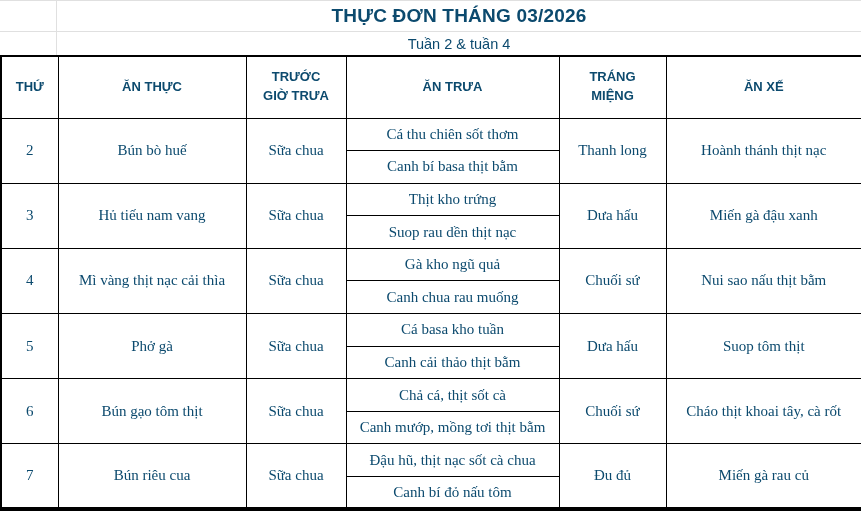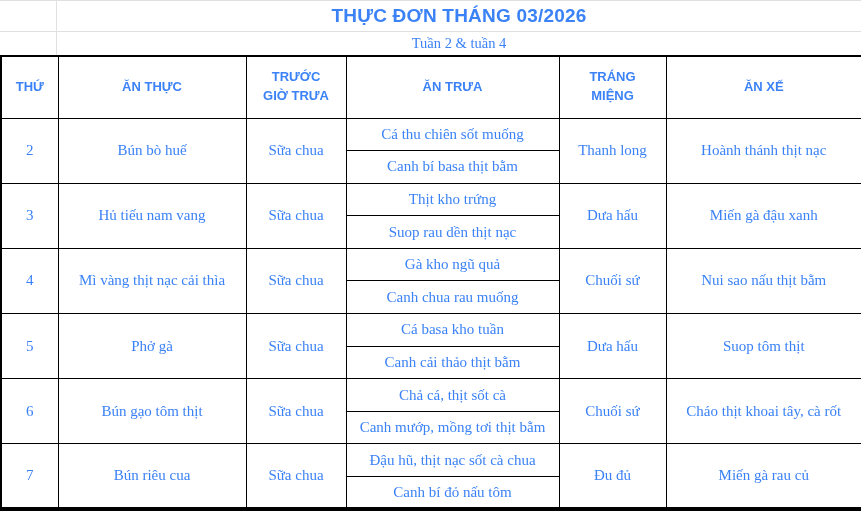--- a/index.html
+++ b/index.html
@@ -6,21 +6,21 @@
     margin: 0;
     padding: 0;
     background: #ffffff;
   }
   .sheet {
     position: relative;
     width: 861px;
     height: 518px;
     background: #ffffff;
     font-family: "Liberation Sans", sans-serif;
-    color: #3b82f6;
+    color: #0c4a6e;
     box-sizing: border-box;
   }
   
   .top-rows {
     border-top: 1px solid #e0e0e0;
   }
   .title-row {
     display: flex;
     height: 31px;
     border-bottom: 1px solid #e0e0e0;
@@ -45,21 +45,20 @@
     font-weight: bold;
     font-size: 19px;
     letter-spacing: 0.2px;
   }
   .subtitle-cell {
     flex: 1;
     display: flex;
     align-items: center;
     justify-content: center;
     font-size: 14.5px;
-    font-family: Liberation Serif, serif;
   }
   
   table.menu {
     width: 861px;
     border-collapse: collapse;
     table-layout: fixed;
     border: 2px solid #000;
     border-bottom: 4px solid #000;
   }
   table.menu th,
@@ -121,21 +120,21 @@
         <th>TRÁNG
 MIỆNG</th>
         <th>ĂN XẾ</th>
       </tr>
     </thead>
     <tbody>
         <tr class="half-row">
           <td rowspan="2">2</td>
           <td rowspan="2">Bún bò huế</td>
           <td rowspan="2">Sữa chua</td>
-          <td>Cá thu chiên sốt muống</td>
+          <td>Cá thu chiên sốt thơm</td>
           <td rowspan="2">Thanh long</td>
           <td rowspan="2">Hoành thánh thịt nạc</td>
         </tr>
         <tr class="half-row">
           <td>Canh bí basa thịt bằm</td>
         </tr>
         <tr class="half-row">
           <td rowspan="2">3</td>
           <td rowspan="2">Hủ tiếu nam vang</td>
           <td rowspan="2">Sữa chua</td>

